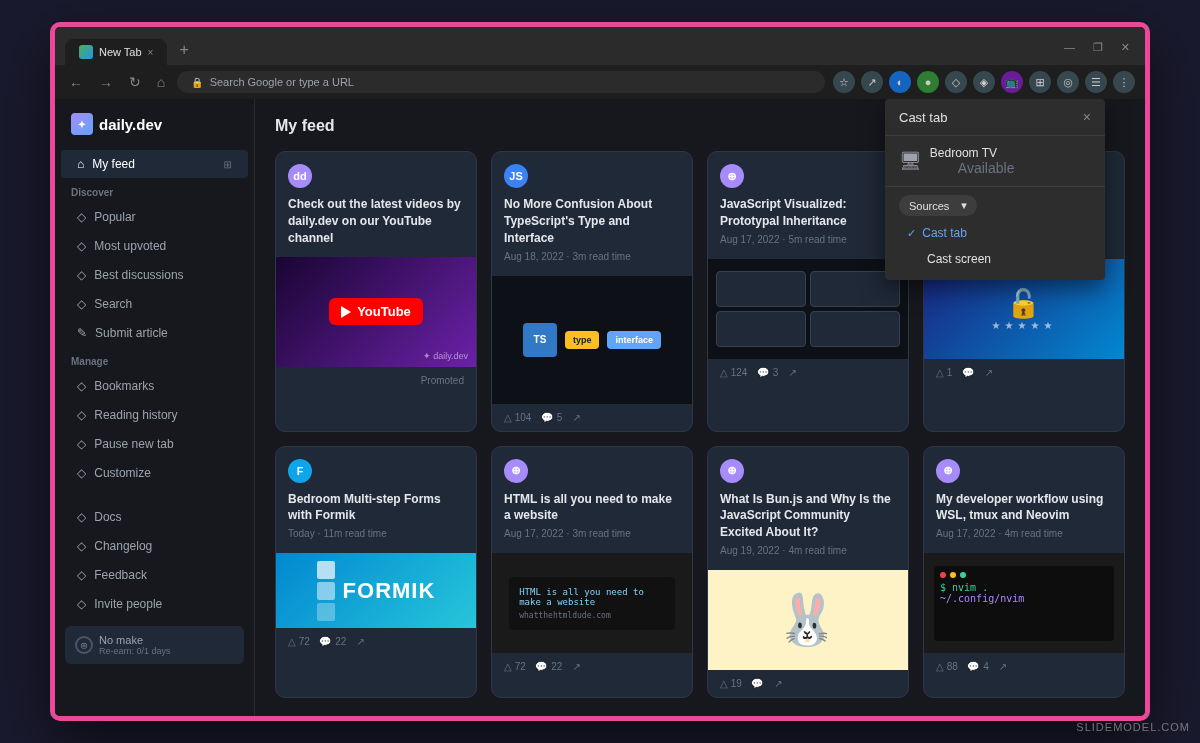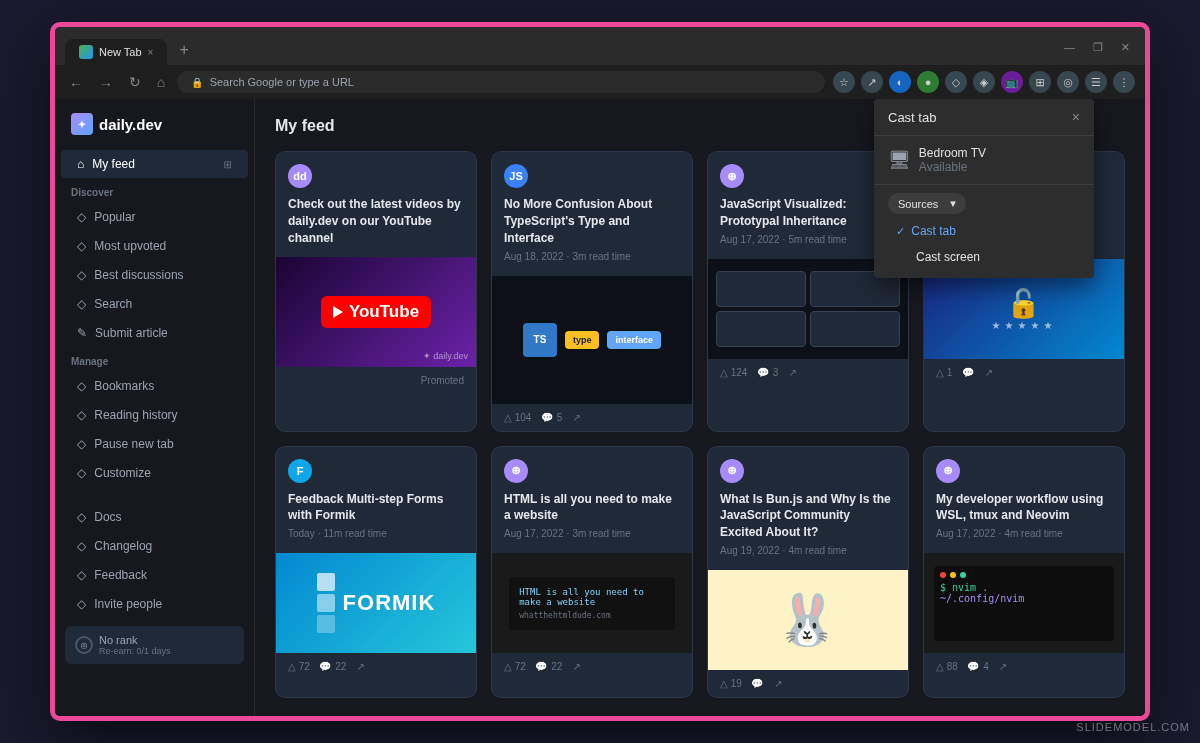--- a/index.html
+++ b/index.html
@@ -290,21 +290,21 @@
       background: linear-gradient(135deg, #1a0533, #6b21a8);
       display: flex;
       align-items: center;
       justify-content: center;
       position: relative;
     }
     .yt-logo {
       background: #ff0000;
       border-radius: 6px;
       padding: 6px 12px;
-      font-size: 17px;
+      font-size: 13px;
       font-weight: 700;
       color: white;
       display: flex;
       align-items: center;
       gap: 6px;
     }
     .yt-play {
       width: 0;
       height: 0;
       border-top: 6px solid transparent;
@@ -358,21 +358,21 @@
       height: 100px;
       background: linear-gradient(135deg, #1a237e, #0288d1);
       display: flex;
       align-items: center;
       justify-content: center;
     }
 
     
     .formik-card-image {
       width: 100%;
-      height: 100px;
+      height: 75px;
       background: linear-gradient(135deg, #0288d1, #26c6da);
       display: flex;
       align-items: center;
       justify-content: center;
       font-size: 18px;
       font-weight: 900;
       color: white;
       letter-spacing: 1px;
     }
 
@@ -407,21 +407,21 @@
       background: #1a1a1a;
       display: flex;
       align-items: center;
       justify-content: center;
     }
 
     
     .cast-popup {
       position: absolute;
       top: 0;
-      right: 51px;
+      right: 40px;
       width: 220px;
       background: #2d2d2d;
       border-radius: 4px;
       box-shadow: 0 8px 24px rgba(0,0,0,0.5);
       z-index: 100;
       overflow: hidden;
     }
     .cast-popup-header {
       padding: 10px 14px;
       display: flex;
@@ -448,22 +448,23 @@
     }
     .cast-device-icon {
       font-size: 18px;
       color: #9ca3af;
     }
     .cast-device-name {
       font-size: 12px;
       color: #e0e0e0;
     }
     .cast-device-status {
-      font-size: 12px;
+      font-size: 14px;
       color: #6b7280;
+      margin-left: 28px;
     }
     .cast-sources {
       padding: 8px 14px;
     }
     .cast-sources-btn {
       background: #3d3d3d;
       border-radius: 14px;
       padding: 4px 10px;
       font-size: 11px;
       color: #e0e0e0;
@@ -610,21 +611,21 @@
         <span>Feedback</span>
       </div>
       <div class="sidebar-item">
         <span class="sidebar-item-icon">◇</span>
         <span>Invite people</span>
       </div>
 
       <div class="sidebar-rank">
         <div class="rank-icon">◎</div>
         <div>
-          <div class="rank-text">No rank</div>
+          <div class="rank-text">No make</div>
           <div class="rank-sub">Re-earn: 0/1 days</div>
         </div>
       </div>
     </div>
 
     <div class="main-feed" style="position:relative;">
       <div class="feed-title">My feed</div>
 
       <div class="cast-popup">
         <div class="cast-popup-header">
@@ -755,21 +756,21 @@
             </span>
             <span class="card-stat">
               <span>↗</span>
             </span>
           </div>
         </div>
 
         <div class="card">
           <div class="card-header">
             <div class="card-source-icon" style="background:#0ea5e9;">F</div>
-            <div class="card-title">Feedback Multi-step Forms with Formik</div>
+            <div class="card-title">Bedroom Multi-step Forms with Formik</div>
             <div class="card-meta">Today · 11m read time</div>
           </div>
           <div class="formik-card-image">
             <div style="display:flex;align-items:center;gap:8px;">
               <div style="display:flex;flex-direction:column;gap:3px;">
                 <div style="width:18px;height:18px;background:rgba(255,255,255,0.7);border-radius:2px;"></div>
                 <div style="width:18px;height:18px;background:rgba(255,255,255,0.5);border-radius:2px;"></div>
                 <div style="width:18px;height:18px;background:rgba(255,255,255,0.3);border-radius:2px;"></div>
               </div>
               <span style="font-size:22px;font-weight:900;letter-spacing:1px;">FORMIK</span>

